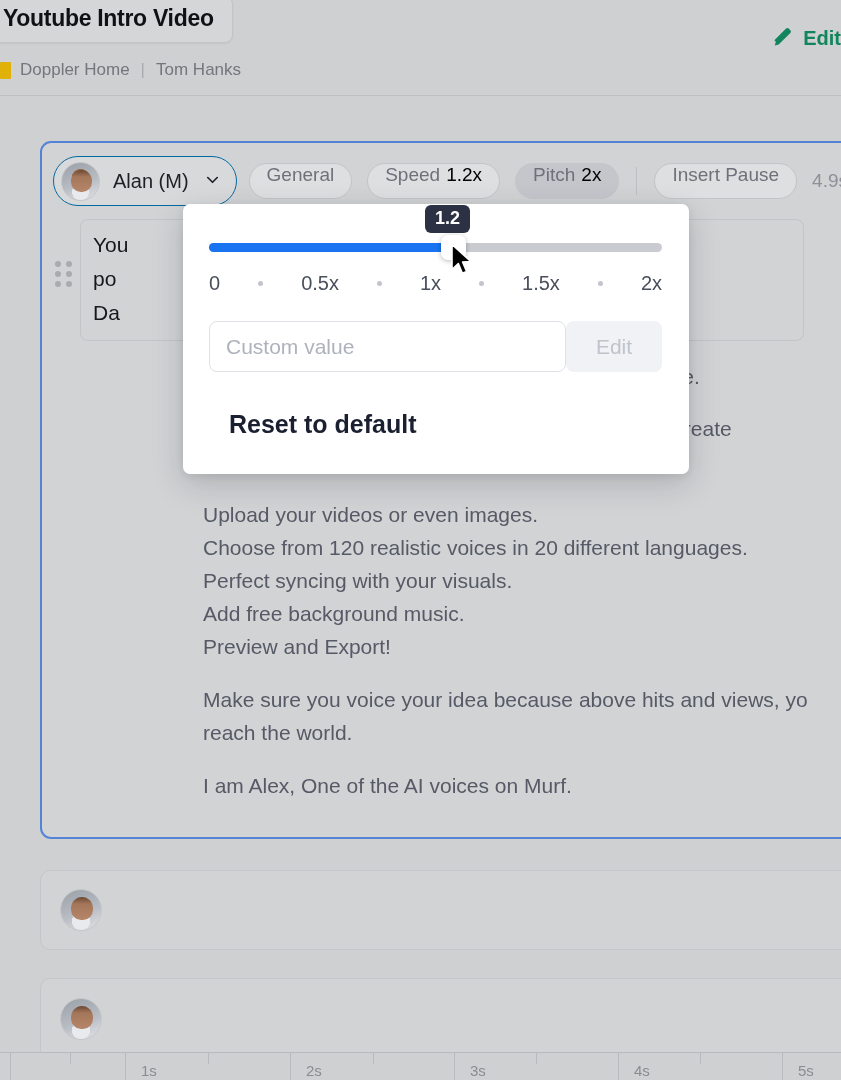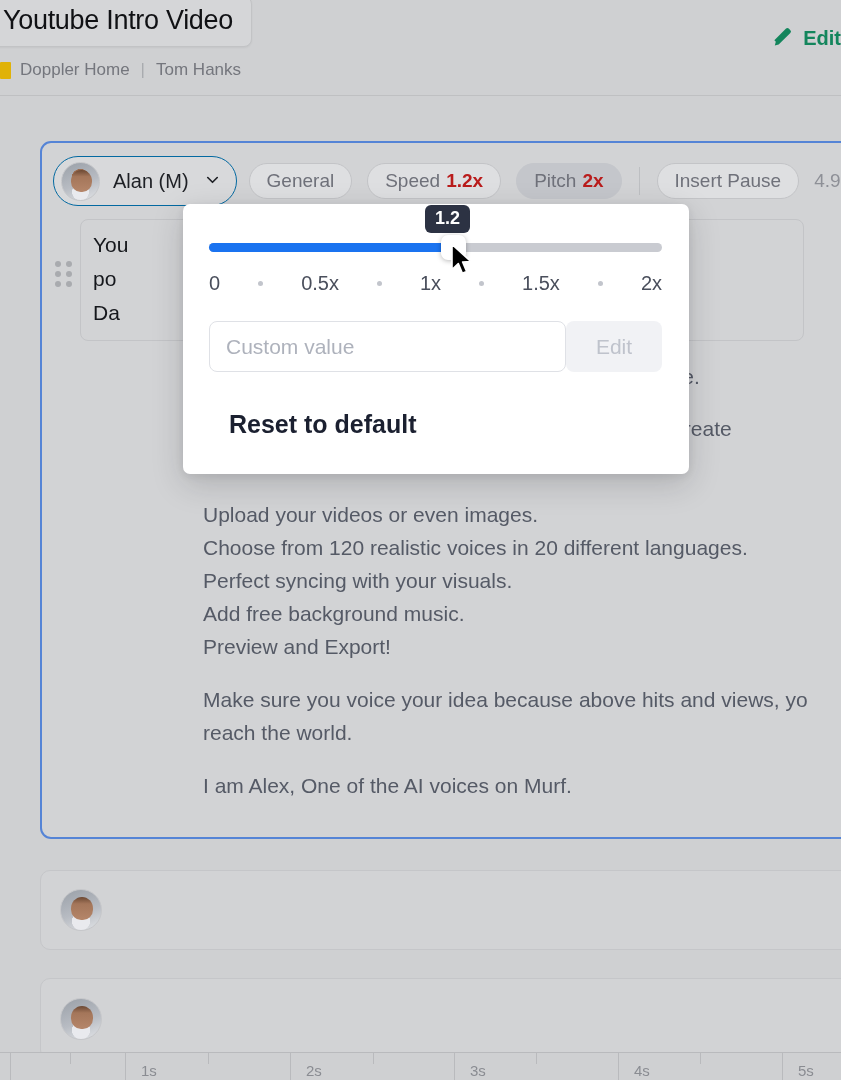--- a/index.html
+++ b/index.html
@@ -34,22 +34,22 @@
   .title-box {
     position: absolute;
     left: -12px; top: -4px;
     padding: 8px 18px 10px 14px;
     background: #d5d6d8;
     border: 1px solid #c2c3c5;
     border-radius: 8px;
     box-shadow: 0 1px 2px rgba(0,0,0,0.05);
   }
   .title-box .title-text {
-    font-size: 27px;
-    font-weight: 400;
+    font-size: 23px;
+    font-weight: 700;
     color: #101114;
     letter-spacing: -0.3px;
     white-space: nowrap;
   }
 
   .breadcrumb {
     position: absolute;
     left: 0; top: 60px;
     display: flex;
     align-items: center;
@@ -138,35 +138,35 @@
   }
   .voice-name {
     font-size: 20px;
     color: #1e2025;
     white-space: nowrap;
   }
   .chev { display: block; margin-left: 1px; }
 
   .pill {
     display: inline-flex;
-    align-items: center;
+    align-items: flex-start;
     gap: 6px;
     height: 36px;
     padding: 0 17px;
     border-radius: 20px;
     border: 1px solid #c3c4c7;
     background: #dedfe1;
     font-size: 19px;
     color: #6f717a;
     white-space: nowrap;
     cursor: pointer;
   }
   .pill .val {
-    color: #b91c1c;
-    font-weight: 700;
+    color: #000000;
+    font-weight: 400;
   }
   .pill.active {
     background: #c4c6cb;
     border-color: #c4c6cb;
   }
 
   .toolbar-pills {
     display: flex;
     align-items: center;
     gap: 15px;

